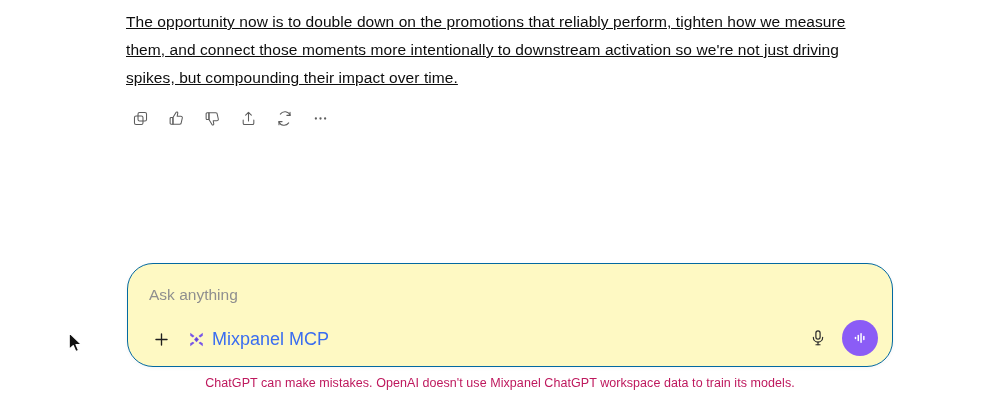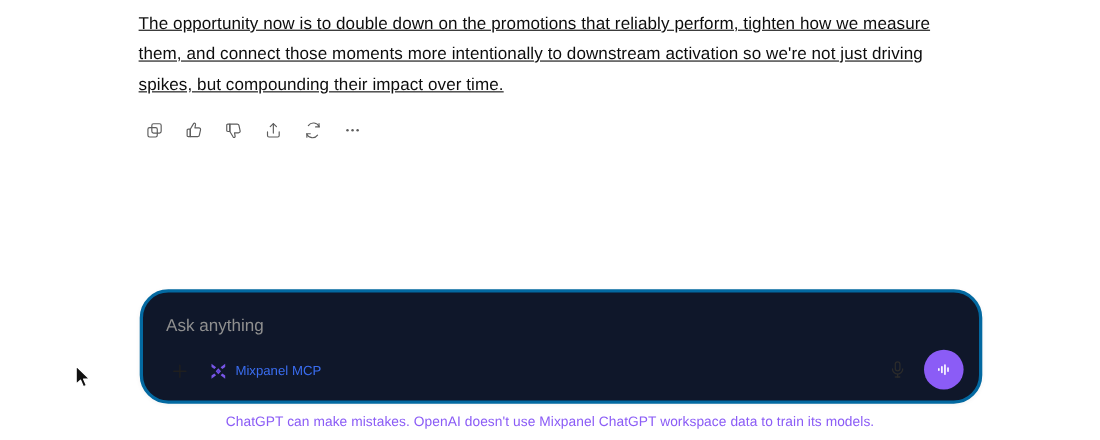--- a/index.html
+++ b/index.html
@@ -65,22 +65,22 @@
   .action-btn .dots circle { fill: #5d5d5d; stroke: none; }
 
   
   #composer {
     position: absolute;
     left: 127px;
     top: 263px;
     width: 766px;
     height: 104px;
     box-sizing: border-box;
-    background: #0f172a;
-    border: 3px solid #0369a1;
+    background: #fef9c3;
+    border: 1px solid #0369a1;
     border-radius: 26px;
     box-shadow: 0 1px 4px rgba(0,0,0,0.045);
   }
   #composer-input {
     position: absolute;
     left: 21px;
     top: 20px;
     right: 21px;
     font-size: 15.5px;
     line-height: 22px;
@@ -129,21 +129,21 @@
     display: flex;
     align-items: center;
     gap: 7px;
     padding: 3px 6px 3px 2px;
     border-radius: 16px;
     cursor: pointer;
     background: transparent;
     border: none;
   }
   #mcp-connector-label {
-    font-size: 12px;
+    font-size: 18px;
     color: #3a6df0;
     font-family: "Liberation Sans", sans-serif;
     white-space: nowrap;
     text-align: right;
   }
   .mixpanel-mark { display: block; }
 
   #mic-button {
     width: 28px;
     height: 28px;
@@ -173,21 +173,21 @@
   #voice-mode-button rect { fill: #ffffff; }
 
   
   #footer-disclaimer {
     position: absolute;
     left: 0;
     right: 0;
     top: 376px;
     text-align: center;
     font-size: 12.5px;
-    color: #8b5cf6;
+    color: #be185d;
     letter-spacing: 0.005em;
   }
 
   
   #mouse-cursor {
     position: absolute;
     left: 68px;
     top: 332px;
     width: 16px;
     height: 22px;

